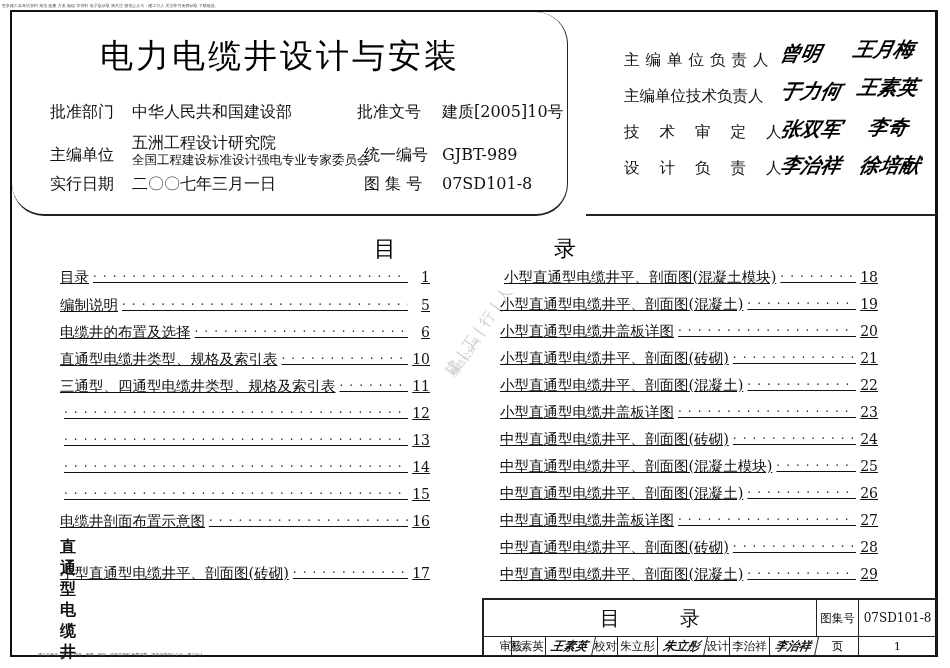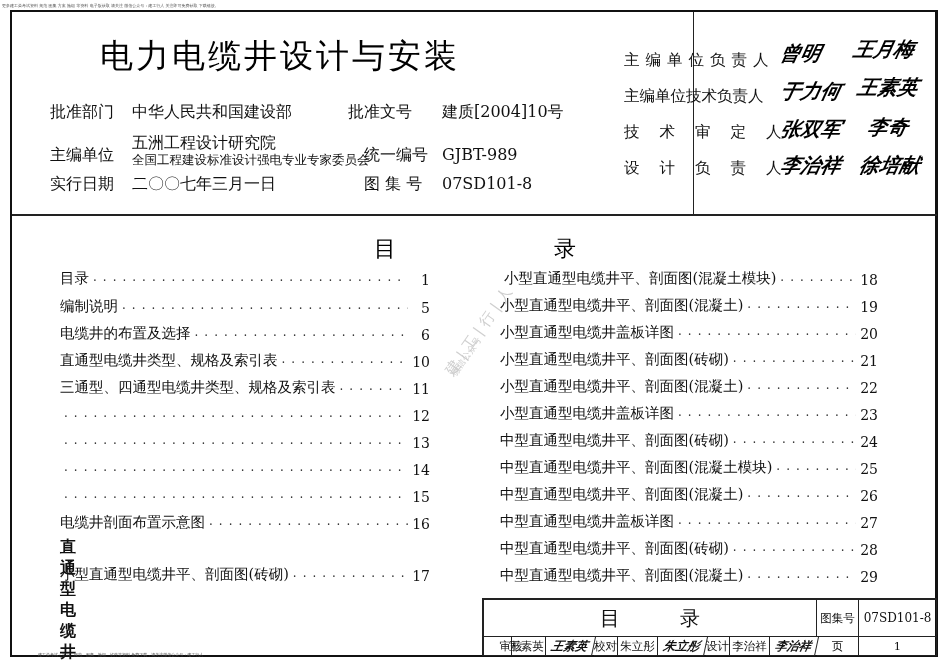--- a/index.html
+++ b/index.html
@@ -4,37 +4,37 @@
 <style>
   * { box-sizing: border-box; margin: 0; padding: 0; }
   html, body { width: 950px; height: 668px; background: #fff; overflow: hidden; }
   body { position: relative; font-family: "DejaVu Serif", "Liberation Serif", serif; color: #111; }
 
   .top-note { position: absolute; left: 2px; top: 3px; font-size: 4px; color: #555; white-space: nowrap; font-family: "DejaVu Sans", sans-serif; }
   .bottom-note { position: absolute; left: 38px; top: 652px; font-size: 4px; color: #555; white-space: nowrap; font-family: "DejaVu Sans", sans-serif; }
 
   .frame { position: absolute; left: 10px; top: 10px; width: 928px; height: 647px; border: 2px solid #111; border-right-width: 3px; }
 
-  .hdr-left { position: absolute; left: 0; top: 0; width: 682px; height: 204px; border-right: 1px solid #222; border-bottom: 2px solid #222; }
+  .hdr-left { position: absolute; left: 0; top: 0; width: 556px; height: 204px; border-right: 1px solid #222; border-bottom: 2px solid #222; border-radius: 32px; }
   .hdr-right { position: absolute; left: 574px; top: 0; width: 351px; height: 204px; border-bottom: 2px solid #222; }
 
   .doc-title { position: absolute; left: 88px; top: 22px; font-family: "DejaVu Sans", sans-serif; font-size: 33px; letter-spacing: 3px; color: #000; }
 
   .meta-row { position: absolute; font-size: 16px; white-space: nowrap; }
   .meta-label { position: absolute; }
   .meta-value { position: absolute; }
   .meta-small { font-size: 12.5px; }
 
   .sig-label { position: absolute; left: 38px; font-size: 15.5px; white-space: nowrap; }
   .sig { position: absolute; font-family: "DejaVu Serif", serif; font-size: 20px; font-style: italic; font-weight: bold; transform: skewX(-12deg); white-space: nowrap; color: #000; }
 
   .toc-heading { position: absolute; top: 222px; font-size: 22px; color: #000; }
 
   .toc-col { position: absolute; }
-  .toc-item { position: absolute; height: 22px; display: flex; align-items: flex-end; font-size: 14.5px; white-space: nowrap; }
+  .toc-item { position: absolute; height: 22px; display: flex; align-items: center; font-size: 14.5px; white-space: nowrap; text-decoration: underline; }
   .toc-item .label { flex: 0 0 auto; }
   .toc-item .dots { flex: 1 1 auto; overflow: hidden; letter-spacing: 6px; color: #333; font-size: 12px; padding: 0 4px; white-space: nowrap; }
   .toc-item .page { flex: 0 0 auto; min-width: 22px; text-align: right; font-family: "DejaVu Serif", serif; font-size: 14px; }
   .toc-section { position: absolute; font-family: "DejaVu Sans", sans-serif; font-weight: bold; font-size: 16px; }
 
   .watermark { position: absolute; left: 415px; top: 310px; transform: rotate(-55deg); color: #bbb; font-size: 15px; font-family: "DejaVu Sans", sans-serif; white-space: nowrap; opacity: 0.7; }
   .watermark2 { position: absolute; left: 432px; top: 338px; transform: rotate(-55deg); color: #ccc; font-size: 9px; font-family: "DejaVu Sans", sans-serif; white-space: nowrap; }
 
   .tb { position: absolute; left: 470px; top: 586px; width: 455px; height: 58px; border-top: 2px solid #222; border-left: 2px solid #222; }
   .tb-cell { position: absolute; border-right: 1px solid #222; border-bottom: 1px solid #222; display: flex; align-items: center; justify-content: center; font-size: 11.5px; white-space: nowrap; }
@@ -48,22 +48,22 @@
 <div class="top-note">更多建工类考试资料 规范 图集 方案 施组 等资料 电子版获取 请关注 微信公众号：建工行人 关注即可免费获取 下载链接。</div>
 
 <div class="frame">
 
   <div class="hdr-left">
     <div class="doc-title">电力电缆井设计与安装</div>
 
     <div class="meta-row" style="left:0;top:90px;width:574px;">
       <span class="meta-label" style="left:38px;">批准部门</span>
       <span class="meta-value" style="left:120px;">中华人民共和国建设部</span>
-      <span class="meta-label" style="left:336px;text-align:center;">批准文号</span>
-      <span class="meta-value" style="left:430px;">建质[2004]10号</span>
+      <span class="meta-label" style="left:345px;text-align:center;">批准文号</span>
+      <span class="meta-value" style="left:430px;">建质[2005]10号</span>
     </div>
 
     <div class="meta-row" style="left:0;top:125px;width:574px;">
       <span class="meta-label" style="left:38px;top:8px;">主编单位</span>
       <span class="meta-value" style="left:120px;top:-4px;">五洲工程设计研究院</span>
       <span class="meta-value meta-small" style="left:120px;top:15px;">全国工程建设标准设计强电专业专家委员会</span>
       <span class="meta-label" style="left:352px;top:8px;">统一编号</span>
       <span class="meta-value" style="left:430px;top:8px;text-align:center;">GJBT-989</span>
     </div>
 

